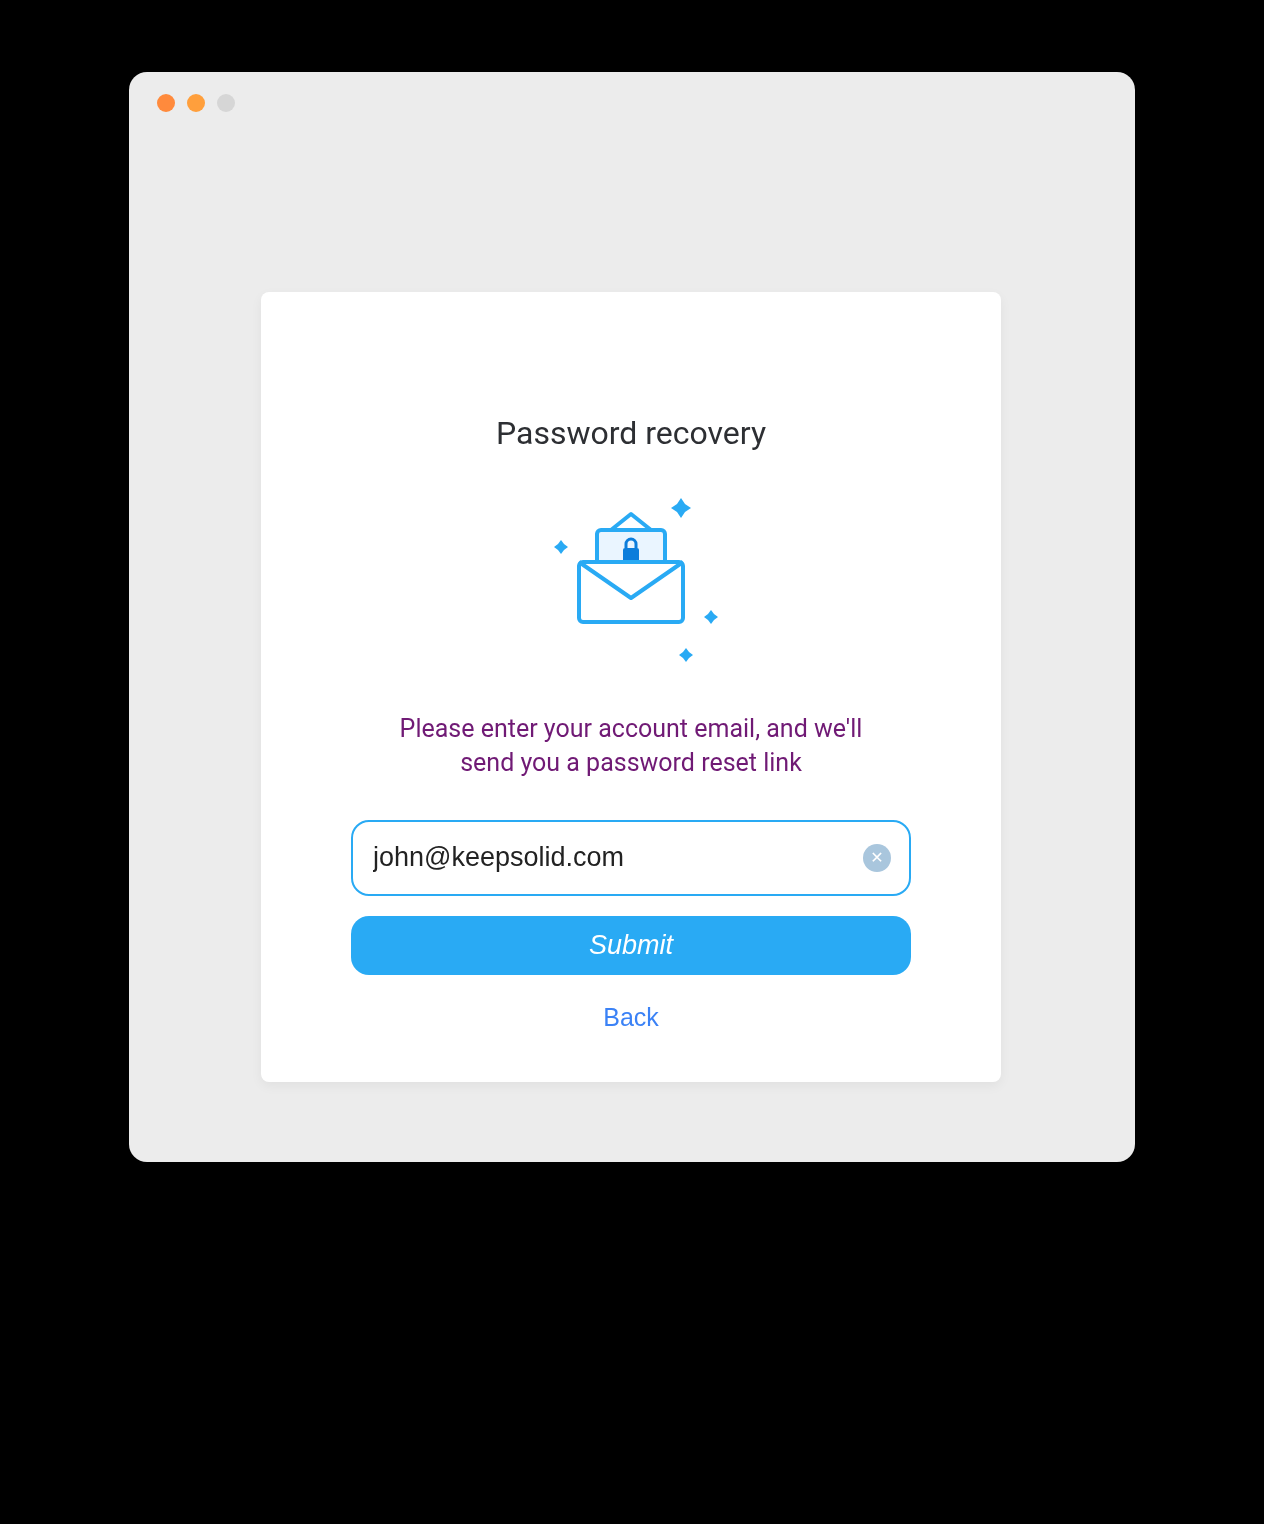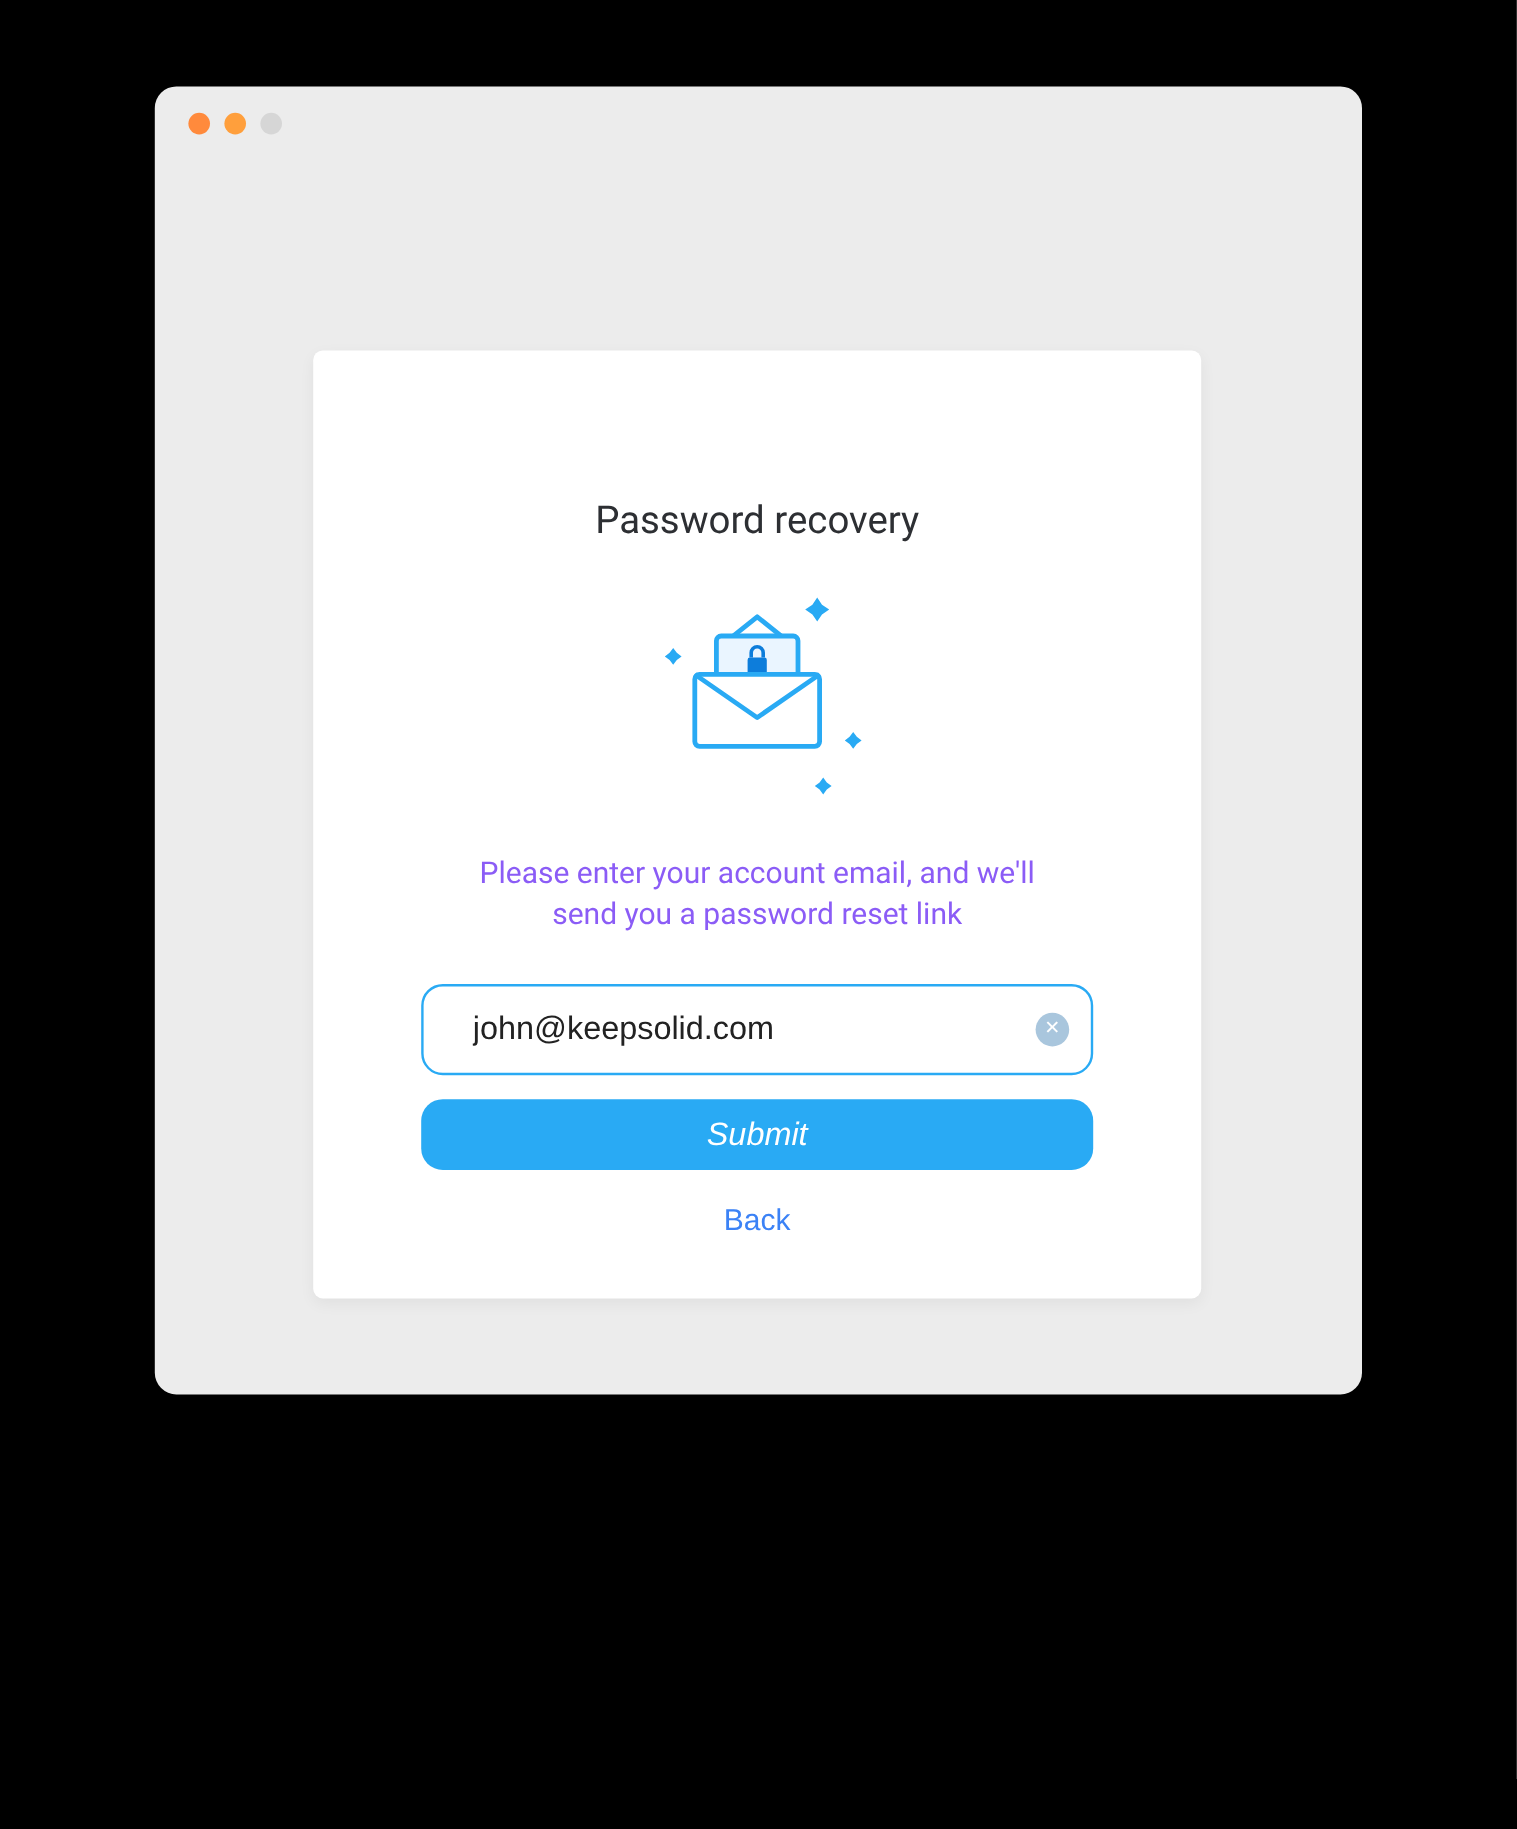--- a/index.html
+++ b/index.html
@@ -61,37 +61,37 @@
 
   .illus {
     width: 200px;
     height: 180px;
     margin-bottom: 42px;
   }
 
   .instruction {
     font-size: 25px;
     line-height: 1.35;
-    color: #8b5cf6;
+    color: #701a75;
     text-align: center;
     max-width: 520px;
     margin-bottom: 40px;
   }
 
   .field-wrap {
     width: 560px;
     position: relative;
     margin-bottom: 20px;
   }
   .email-input {
     width: 100%;
     height: 76px;
     border: 2px solid #29aaf4;
     border-radius: 18px;
-    padding: 0 60px 0 41px;
+    padding: 0 60px 0 20px;
     font-size: 27px;
     color: #222;
     outline: none;
     background: #fff;
   }
   .clear-btn {
     position: absolute;
     right: 20px;
     top: 50%;
     transform: translateY(-50%);

